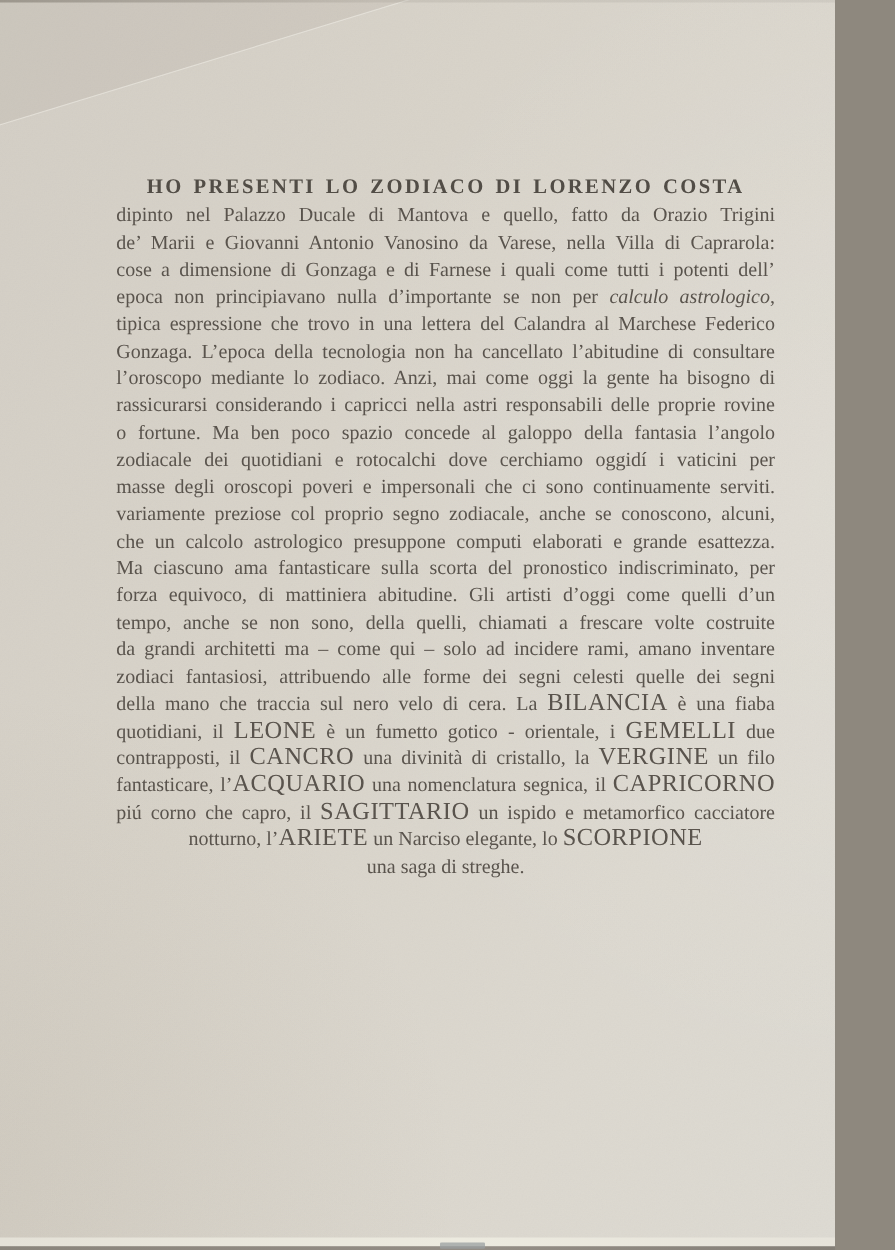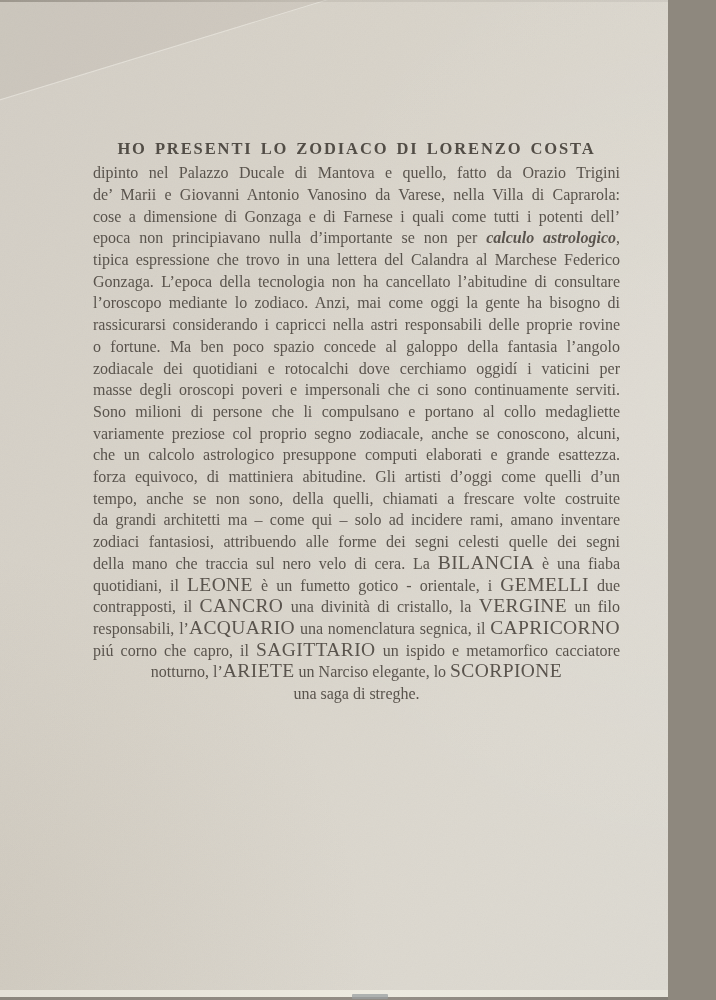--- a/index.html
+++ b/index.html
@@ -53,21 +53,21 @@
   }
   .line{
     text-align:justify;
     text-align-last:justify;
     text-justify:inter-word;
   }
   .line.center{
     text-align:right;
     text-align-last:center;
   }
-  .seg-i{font-style:italic;font-weight:bold;}
+  .seg-i{font-style:italic;}
   .seg-c{font-size:1.22em;line-height:1;letter-spacing:.4px;}
   .grain{position:absolute;inset:0;width:100%;height:100%;opacity:.05;pointer-events:none;}
 </style>
 </head>
 <body>
 
 <div class="sheet">
   <div class="corner-fold"></div>
 
   <div class="text-block">
@@ -77,31 +77,31 @@
         <div class="line"><span class="seg-n">de’ Marii e Giovanni Antonio Vanosino da Varese, nella Villa di Caprarola:</span></div>
         <div class="line"><span class="seg-n">cose a dimensione di Gonzaga e di Farnese i quali come tutti i potenti dell’</span></div>
         <div class="line"><span class="seg-n">epoca non principiavano nulla d’importante se non per </span><span class="seg-i">calculo astrologico</span><span class="seg-n">,</span></div>
         <div class="line"><span class="seg-n">tipica espressione che trovo in una lettera del Calandra al Marchese Federico</span></div>
         <div class="line"><span class="seg-n">Gonzaga. L’epoca della tecnologia non ha cancellato l’abitudine di consultare</span></div>
         <div class="line"><span class="seg-n">l’oroscopo mediante lo zodiaco. Anzi, mai come oggi la gente ha bisogno di</span></div>
         <div class="line"><span class="seg-n">rassicurarsi considerando i capricci nella astri responsabili delle proprie rovine</span></div>
         <div class="line"><span class="seg-n">o fortune. Ma ben poco spazio concede al galoppo della fantasia l’angolo</span></div>
         <div class="line"><span class="seg-n">zodiacale dei quotidiani e rotocalchi dove cerchiamo oggidí i vaticini per</span></div>
         <div class="line"><span class="seg-n">masse degli oroscopi poveri e impersonali che ci sono continuamente serviti.</span></div>
-        <div class="line"><span class="seg-n">Sono milioni di persone che li compulsano e portano al collo medagliette</span></div>
         <div class="line"><span class="seg-n">variamente preziose col proprio segno zodiacale, anche se conoscono, alcuni,</span></div>
         <div class="line"><span class="seg-n">che un calcolo astrologico presuppone computi elaborati e grande esattezza.</span></div>
+        <div class="line"><span class="seg-n">Ma ciascuno ama fantasticare sulla scorta del pronostico indiscriminato, per</span></div>
         <div class="line"><span class="seg-n">forza equivoco, di mattiniera abitudine. Gli artisti d’oggi come quelli d’un</span></div>
         <div class="line"><span class="seg-n">tempo, anche se non sono, della quelli, chiamati a frescare volte costruite</span></div>
         <div class="line"><span class="seg-n">da grandi architetti ma – come qui – solo ad incidere rami, amano inventare</span></div>
         <div class="line"><span class="seg-n">zodiaci fantasiosi, attribuendo alle forme dei segni celesti quelle dei segni</span></div>
         <div class="line"><span class="seg-n">della mano che traccia sul nero velo di cera. La </span><span class="seg-c">BILANCIA</span><span class="seg-n"> è una fiaba</span></div>
         <div class="line"><span class="seg-n">quotidiani, il </span><span class="seg-c">LEONE</span><span class="seg-n"> è un fumetto gotico - orientale, i </span><span class="seg-c">GEMELLI</span><span class="seg-n"> due</span></div>
         <div class="line"><span class="seg-n">contrapposti, il </span><span class="seg-c">CANCRO</span><span class="seg-n"> una divinità di cristallo, la </span><span class="seg-c">VERGINE</span><span class="seg-n"> un filo</span></div>
-        <div class="line"><span class="seg-n">responsabili, l’</span><span class="seg-c">ACQUARIO</span><span class="seg-n"> una nomenclatura segnica, il </span><span class="seg-c">CAPRICORNO</span></div>
+        <div class="line"><span class="seg-n">fantasticare, l’</span><span class="seg-c">ACQUARIO</span><span class="seg-n"> una nomenclatura segnica, il </span><span class="seg-c">CAPRICORNO</span></div>
         <div class="line"><span class="seg-n">piú corno che capro, il </span><span class="seg-c">SAGITTARIO</span><span class="seg-n"> un ispido e metamorfico cacciatore</span></div>
         <div class="line center"><span class="seg-n">notturno, l’</span><span class="seg-c">ARIETE</span><span class="seg-n"> un Narciso elegante, lo </span><span class="seg-c">SCORPIONE</span></div>
         <div class="line center"><span class="seg-n">una saga di streghe.</span></div>
       </div>
   </div>
 
   <svg class="grain" xmlns="http://www.w3.org/2000/svg">
     <filter id="grainf">
       <feTurbulence type="fractalNoise" baseFrequency="0.9" numOctaves="2" stitchTiles="stitch"></feTurbulence>
       <feColorMatrix type="saturate" values="0"></feColorMatrix>

